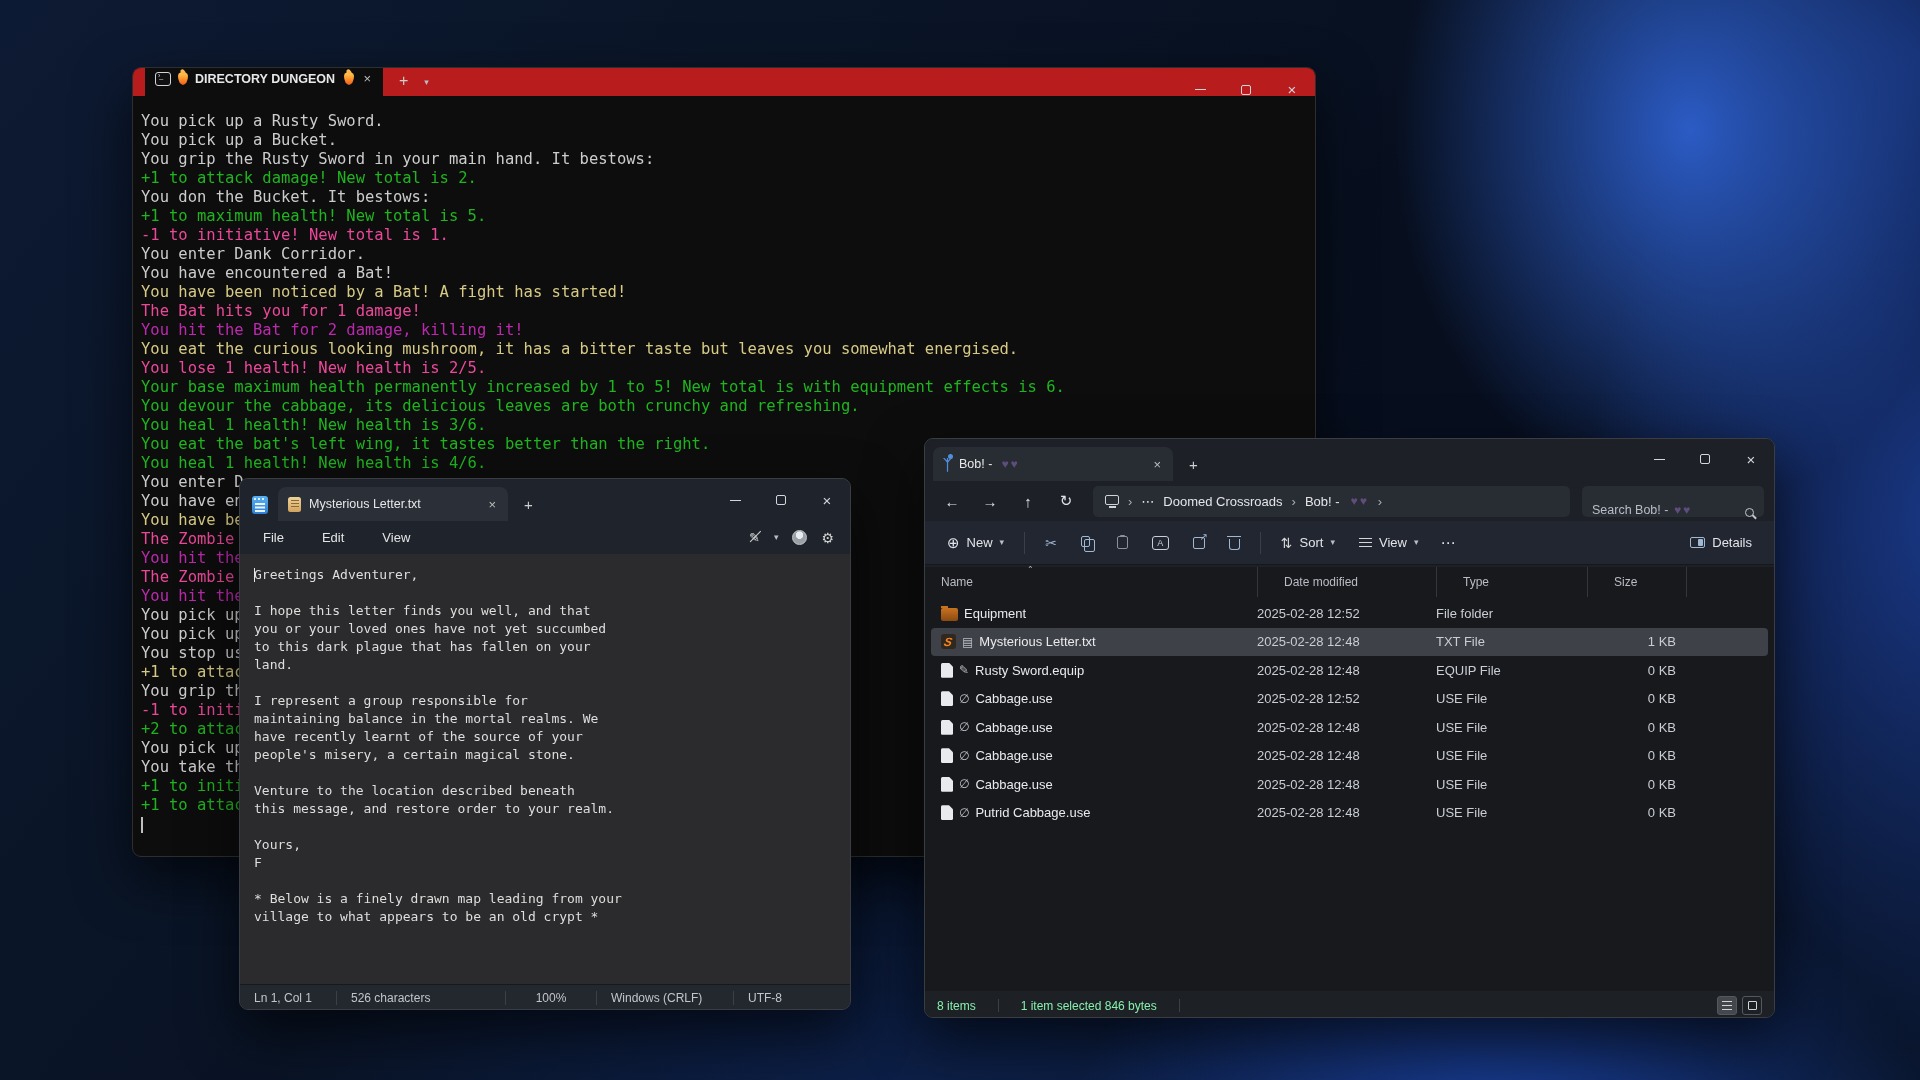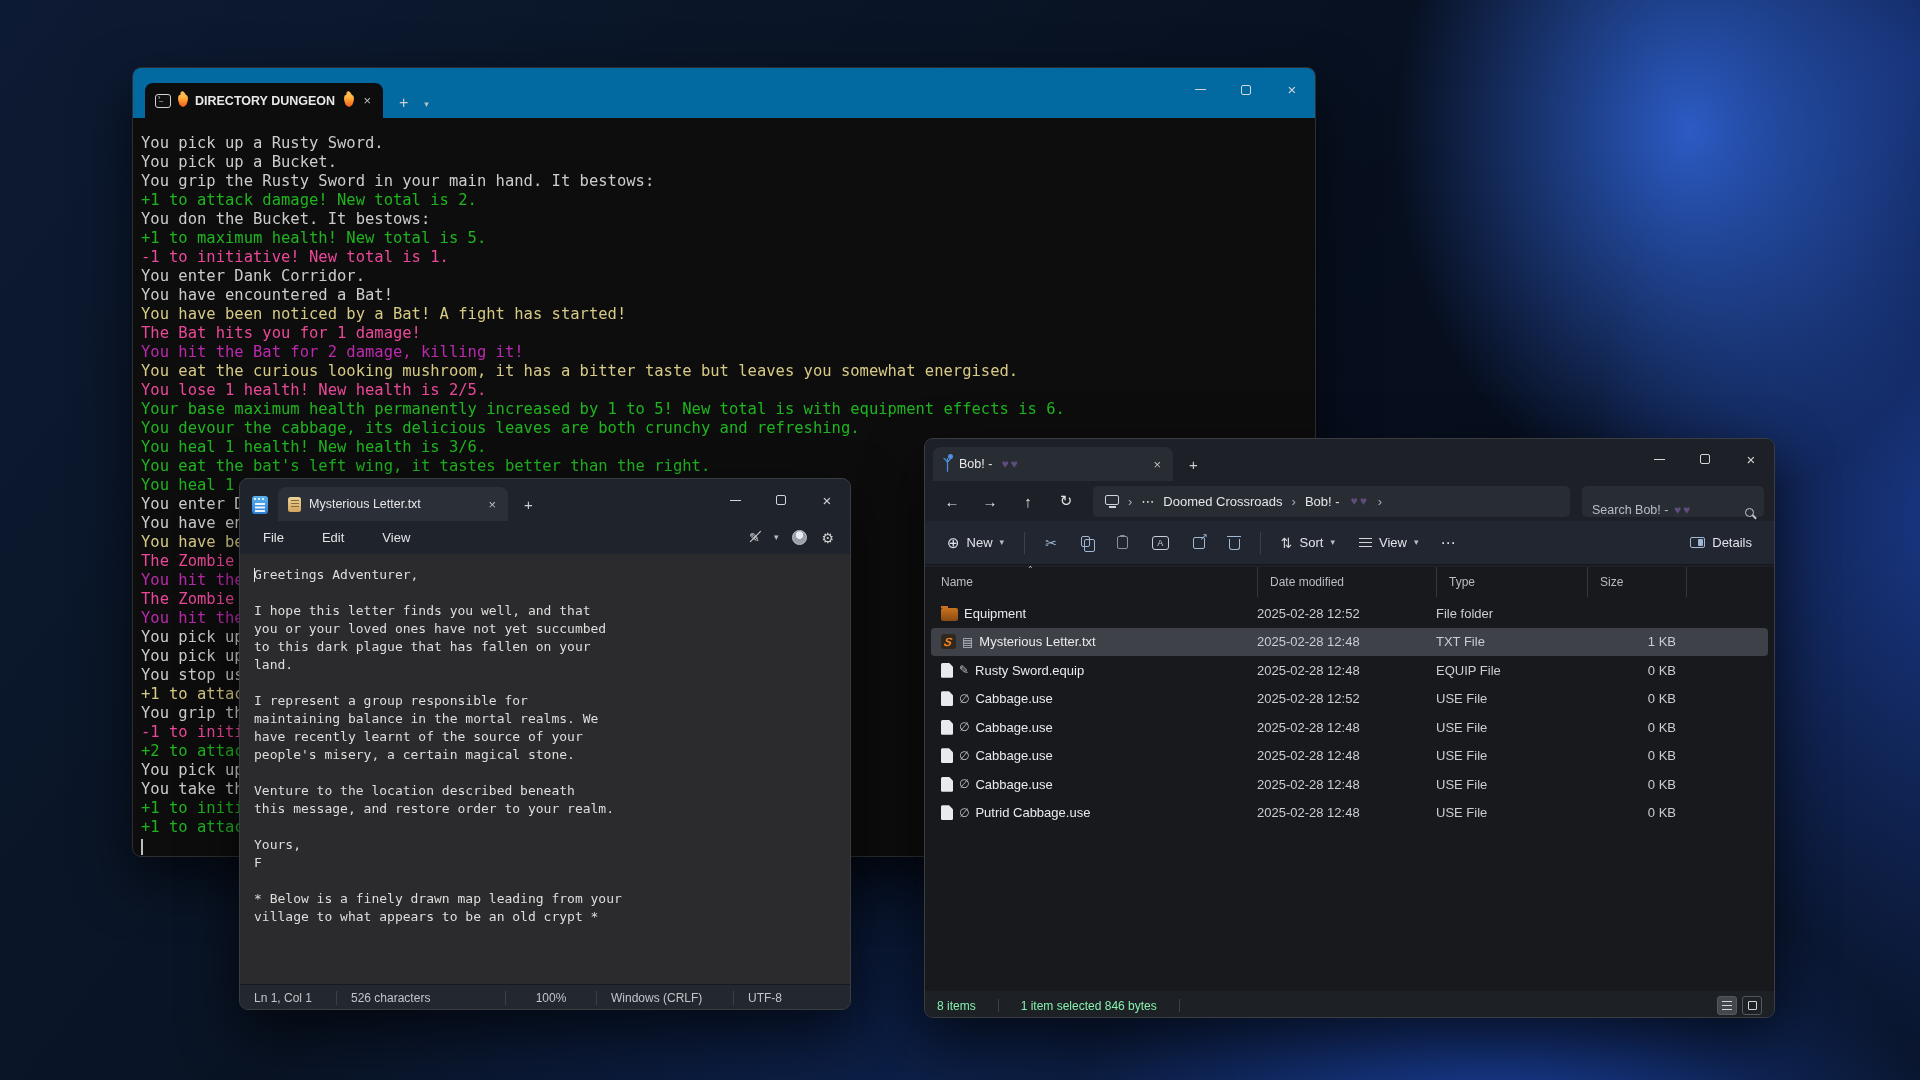--- a/index.html
+++ b/index.html
@@ -20,21 +20,21 @@
   
   .win{position:absolute;border-radius:9px;box-shadow:0 22px 55px rgba(0,0,0,.6);overflow:hidden;border:1px solid #3a3d42}
   .wc-group{margin-left:auto;display:flex;align-items:stretch;height:100%}
   .wc{width:46px;display:flex;align-items:center;justify-content:center;color:#d4d6da;font-size:15px}
   .wc .wc-min{width:11px;height:1px;background:#d4d6da;display:block}
   .wc .wc-max{width:10px;height:10px;border:1.2px solid #d4d6da;border-radius:2px;display:block}
   .chev{font-size:9px;color:#b9bdc5;line-height:1}
 
   
   .terminal{left:132px;top:67px;width:1184px;height:790px;background:#0d0d0d;border-color:#2e2e2e}
-  .t-tabbar{height:50px;background:#0369a1;display:flex;align-items:flex-end;padding-left:12px}
+  .t-tabbar{height:28px;background:#b91c1c;display:flex;align-items:flex-end;padding-left:12px}
   .t-tab{height:35px;width:238px;background:#0d0d0d;border-radius:8px 8px 0 0;display:flex;align-items:center;gap:7px;padding:0 10px;color:#e8e8e8}
   .icon-term{width:16px;height:14px;border:1.5px solid #cfd3da;border-radius:3px;background:#101010;position:relative;flex:none}
   .icon-term::after{content:"›_";position:absolute;left:2px;top:-1px;font-size:7px;color:#cfd3da;letter-spacing:-1px}
   .flame{width:10px;height:13px;flex:none;background:linear-gradient(#ffcf5e,#ff9d2e 45%,#f05a1e);border-radius:46% 54% 50% 50%/30% 30% 70% 70%;position:relative}
   .flame::before{content:"";position:absolute;top:-3px;left:3px;width:4px;height:6px;background:#ffb84d;border-radius:50% 50% 50% 0;transform:rotate(-40deg)}
   .t-title{font-size:12.5px;font-weight:700;white-space:nowrap;flex:1}
   .t-close{color:#bdbdbd;font-size:13px;padding:0 2px}
   .t-newtab{color:#cfcfcf;font-size:16px;margin:0 0 6px 16px}
   .t-dd{margin:0 0 9px 16px}
   .terminal .wc-group{height:43px;position:absolute;right:0;top:0}
@@ -109,21 +109,21 @@
   .icon-lines{width:13px;display:flex;flex-direction:column;gap:2.5px}
   .icon-lines i{height:1.5px;background:#d5d5d5}
   .icon-details{width:15px;height:11px;border:1.5px solid #9fb8d4;border-radius:2px;position:relative}
   .icon-details::after{content:"";position:absolute;top:1px;bottom:1px;right:1px;width:5px;background:#9fb8d4;border-radius:1px}
   .tb-more{color:#e2e4e9;font-size:15px;letter-spacing:1px;padding:0 6px}
   .tb-spacer{flex:1}
   .e-main{height:424px;background:#18191d;position:relative}
   .e-grid{display:grid;grid-template-columns:316px 179px 151px 99px 1fr;align-items:center}
   .e-header{height:30px;padding-left:16px;color:#b8bcc4;font-size:12px;position:relative;margin-top:2px}
   .e-header .hcell{position:relative;height:100%;display:flex;align-items:center;padding-right:10px}
-  .e-header .hcell + .hcell{border-left:1px solid #33363c;padding-left:12px}
+  .e-header .hcell + .hcell{border-left:1px solid #33363c;padding-left:26px}
   .sortcaret{position:absolute;top:-2px;left:86px;font-size:8px;color:#b8bcc4}
   .e-rows{padding:2px 6px 0 6px}
   .e-row{height:28.5px;border-radius:4px;color:#c9cdd4;font-size:13px;padding-left:10px}
   .e-row.selected{background:#3e4147}
   .e-cell{display:flex;align-items:center;gap:6px;overflow:hidden;white-space:nowrap}
   .e-cell.cname{color:#e9eaee}
   .e-cell.csize{justify-content:flex-end;padding-right:10px}
   .fglyph{color:#b9bdc4;font-size:12px;flex:none}
   .fi{flex:none;display:inline-flex;align-items:center;justify-content:center}
   .fi-folder{width:17px;height:13px;background:linear-gradient(#c8731f,#8a4a12);border-radius:2px;position:relative;margin-top:2px}

